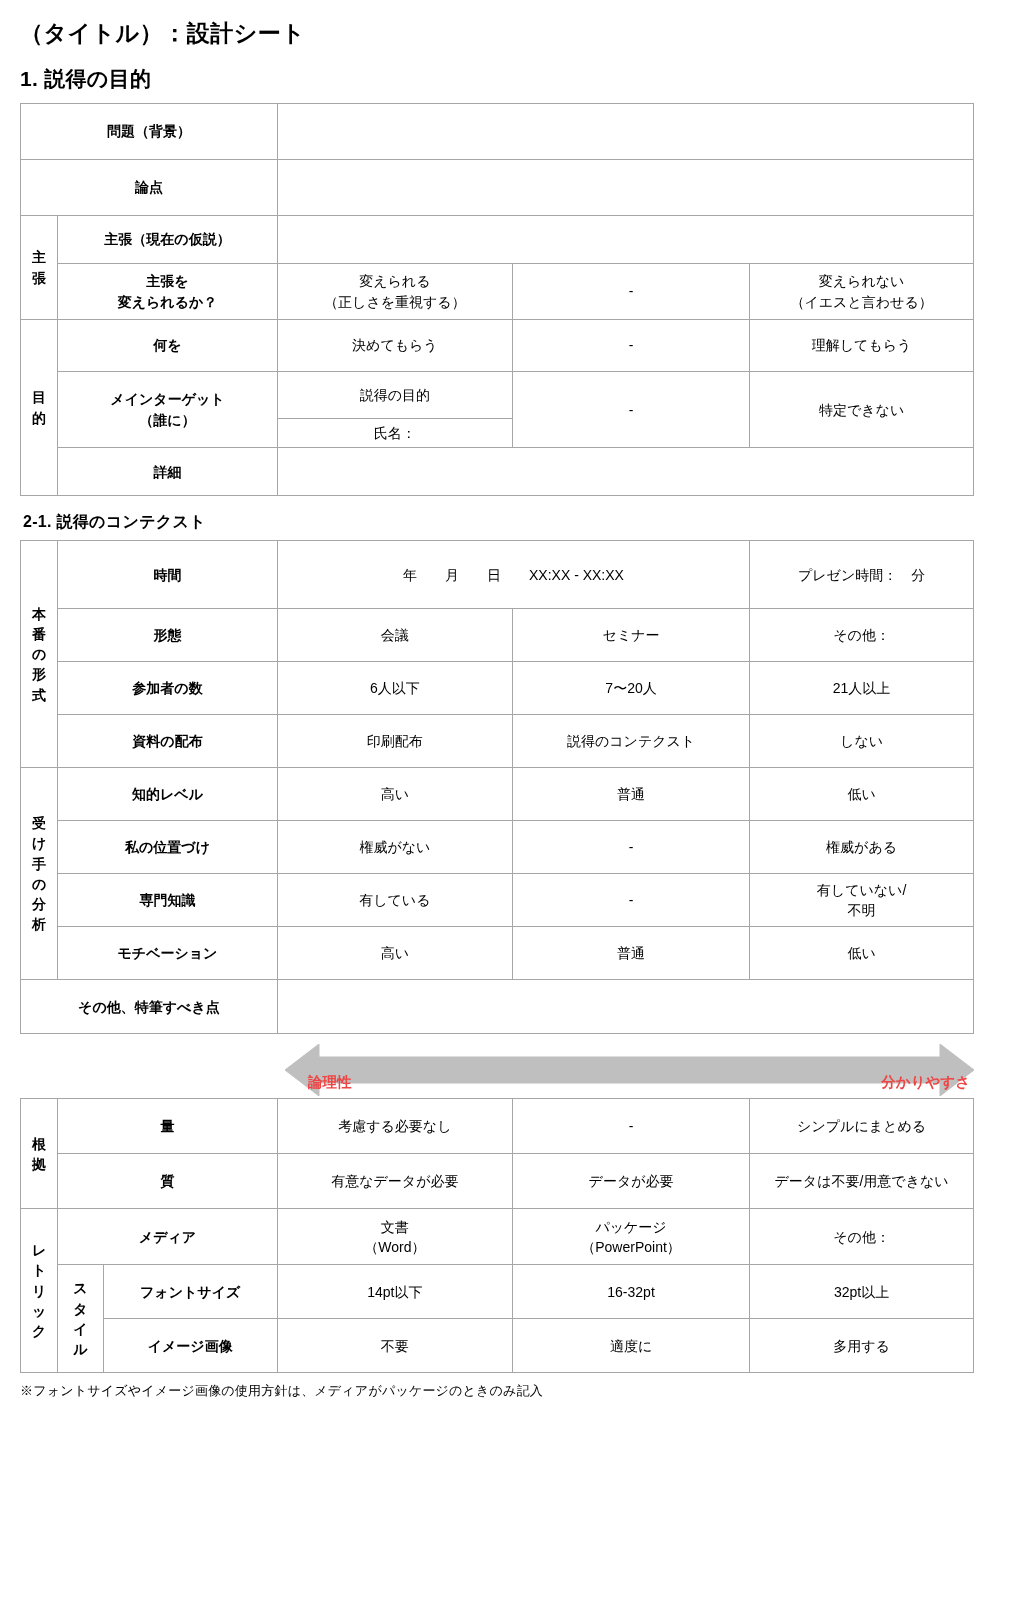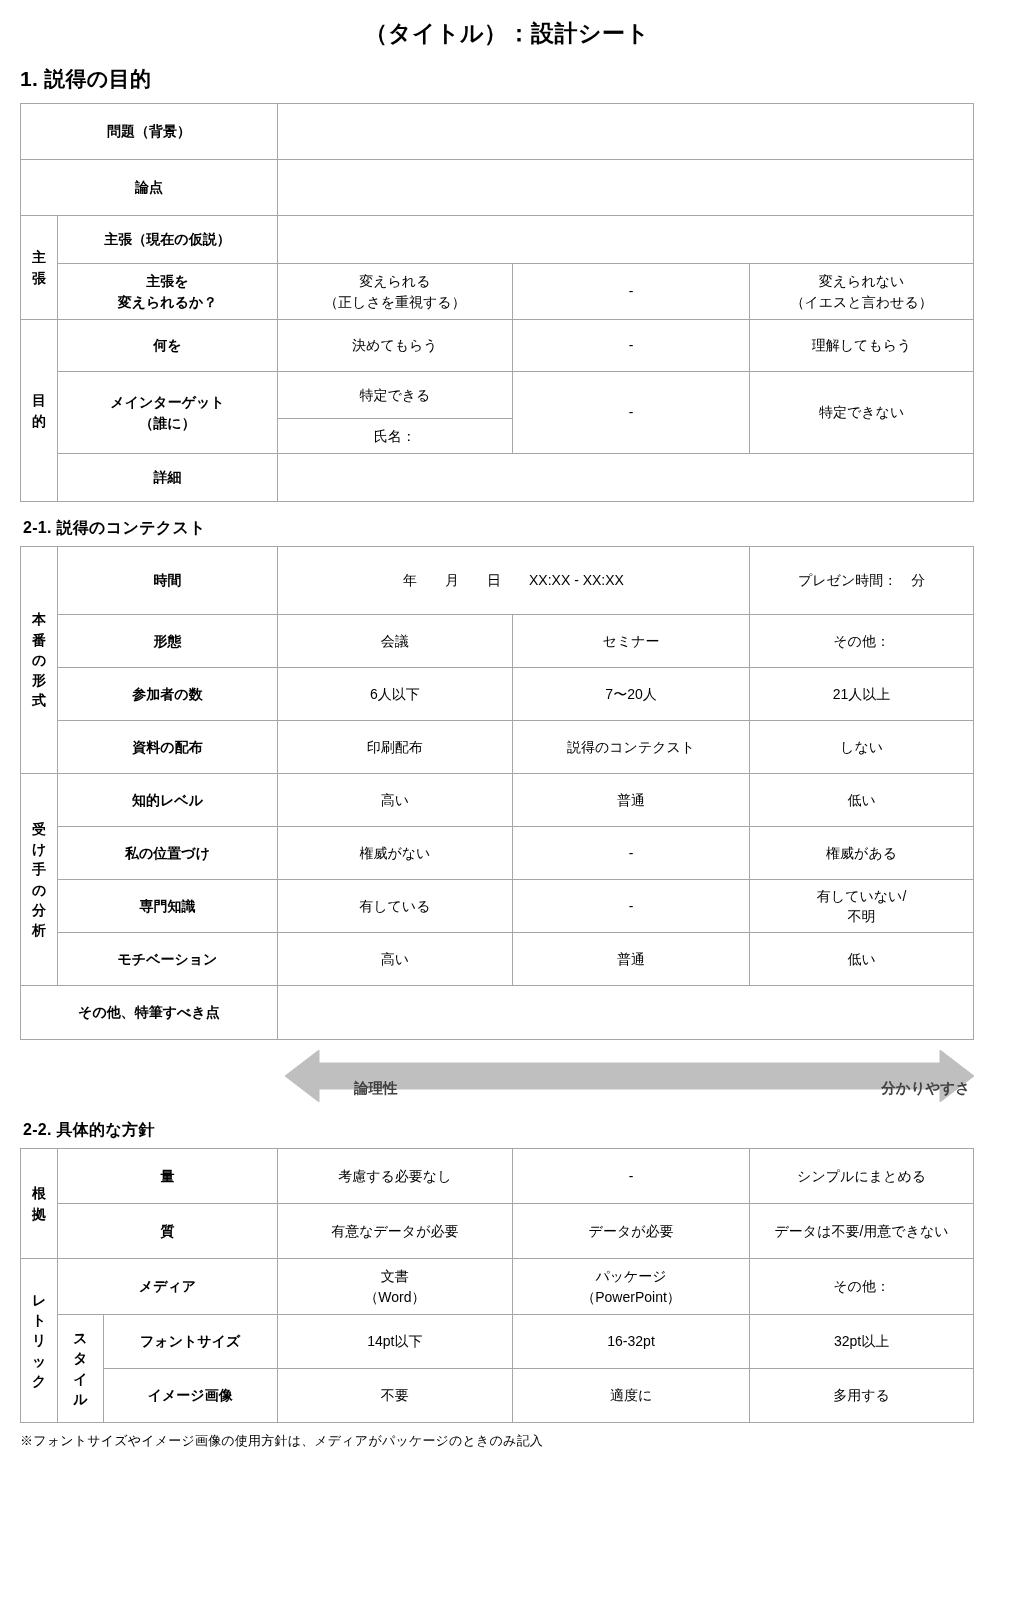--- a/index.html
+++ b/index.html
@@ -9,21 +9,21 @@
     min-height: 1609px;
     background: #ffffff;
     font-family: "Liberation Sans", "DejaVu Sans", sans-serif;
     color: #000000;
     -webkit-font-smoothing: antialiased;
   }
   .page { position: relative; width: 1014px; padding: 0 20px 10px 20px; }
 
   
   .doc-title {
-    text-align: center;
+    text-align: left;
     font-size: 23px;
     font-weight: bold;
     letter-spacing: 0.5px;
     padding-top: 18px;
     padding-bottom: 4px;
   }
   .h1 {
     font-size: 21px;
     font-weight: bold;
     margin: 12px 0 10px 0;
@@ -94,22 +94,21 @@
     left: 265px;
     top: 8px;
     width: 689px;
     height: 52px;
   }
   .arrow-label {
     position: absolute;
     bottom: 6px;
     font-size: 14.5px;
     font-weight: bold;
-    color: #404040;
-    margin-left: 46px;
+    color: #ef4444;
   }
   .arrow-label.lft { left: 288px; }
   .arrow-label.rgt { right: 4px; }
 
   .footnote {
     font-size: 13px;
     margin-top: 9px;
     letter-spacing: 0.2px;
     font-family: Liberation Mono, monospace;
   }
@@ -159,26 +158,26 @@
         <td class="lbl-v" rowspan="4" style="white-space: pre-line;">目
 的</td>
         <td class="lbl">何を</td>
         <td style="height:52px">決めてもらう</td>
         <td>-</td>
         <td>理解してもらう</td>
       </tr>
       <tr>
         <td class="lbl two-line" rowspan="2">メインターゲット
 （誰に）</td>
-        <td style="height:47px">特定できる</td>
+        <td style="height:47px">説得の目的</td>
         <td rowspan="2">-</td>
         <td rowspan="2">特定できない</td>
       </tr>
       <tr>
-        <td class="left" style="height:35px">氏名：</td>
+        <td class="left" style="height:29px">氏名：</td>
       </tr>
       <tr>
         <td class="lbl">詳細</td>
         <td class="empty" colspan="3" style="height:48px"></td>
       </tr>
     </tbody>
   </table>
 
   <div class="h2">2-1. 説得のコンテクスト</div>
 
@@ -258,21 +257,20 @@
   </table>
 
   <div class="arrow-wrap">
     <svg class="arrow-shape" viewBox="0 0 689 52" preserveAspectRatio="none">
       <polygon points="0,26 34,0 34,13 655,13 655,0 689,26 655,52 655,39 34,39 34,52" fill="#bfbfbf" stroke="#bfbfbf" stroke-width="1"></polygon>
     </svg>
     <div class="arrow-label lft">論理性</div>
     <div class="arrow-label rgt">分かりやすさ</div>
   </div>
 
-  <div class="h2">2-2. 具体的な方針</div>
 
   <table class="sheet">
     <colgroup>
       <col class="c-grp">
         <col class="c-sty">
         <col class="c-name-narrow">
         <col class="c-a">
         <col class="c-b">
         <col class="c-c">
     </colgroup>

